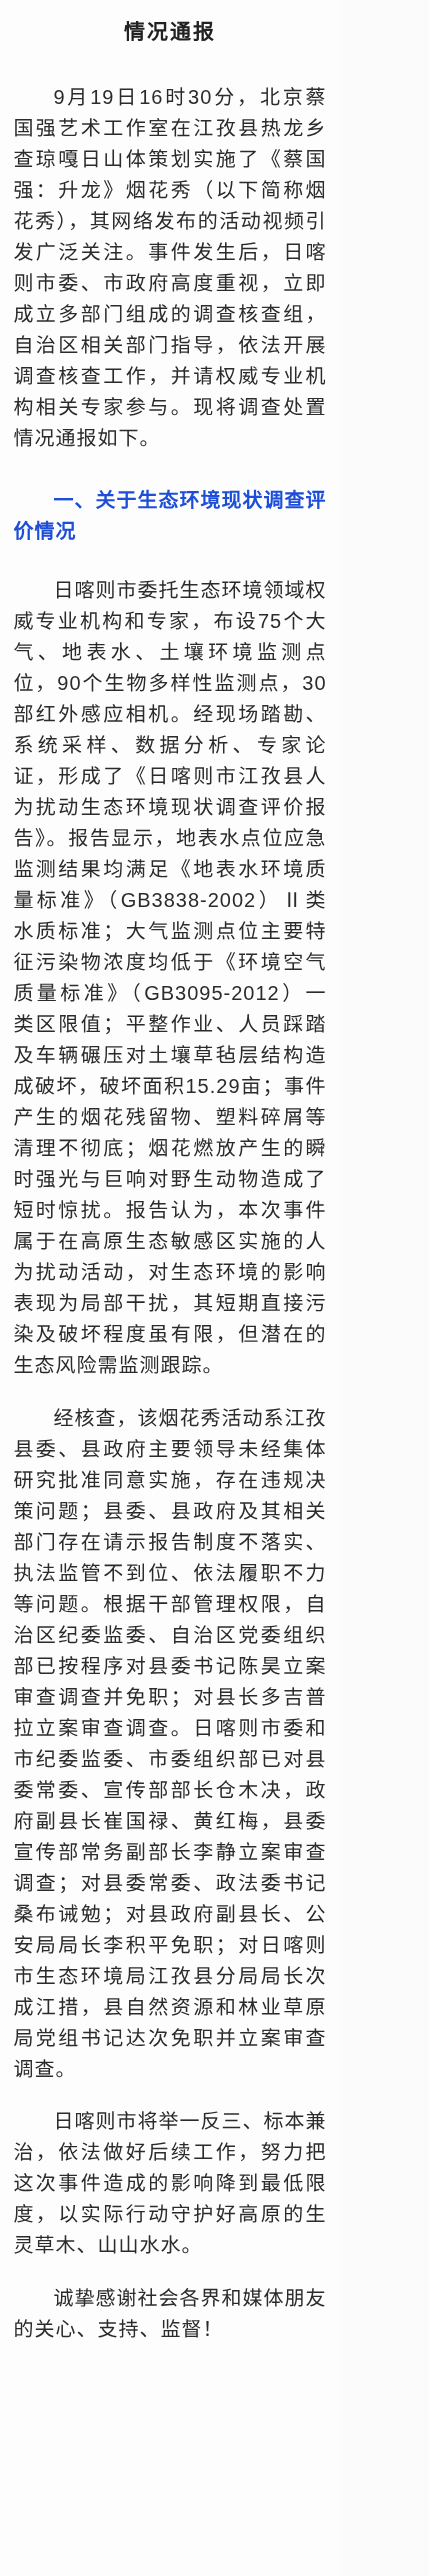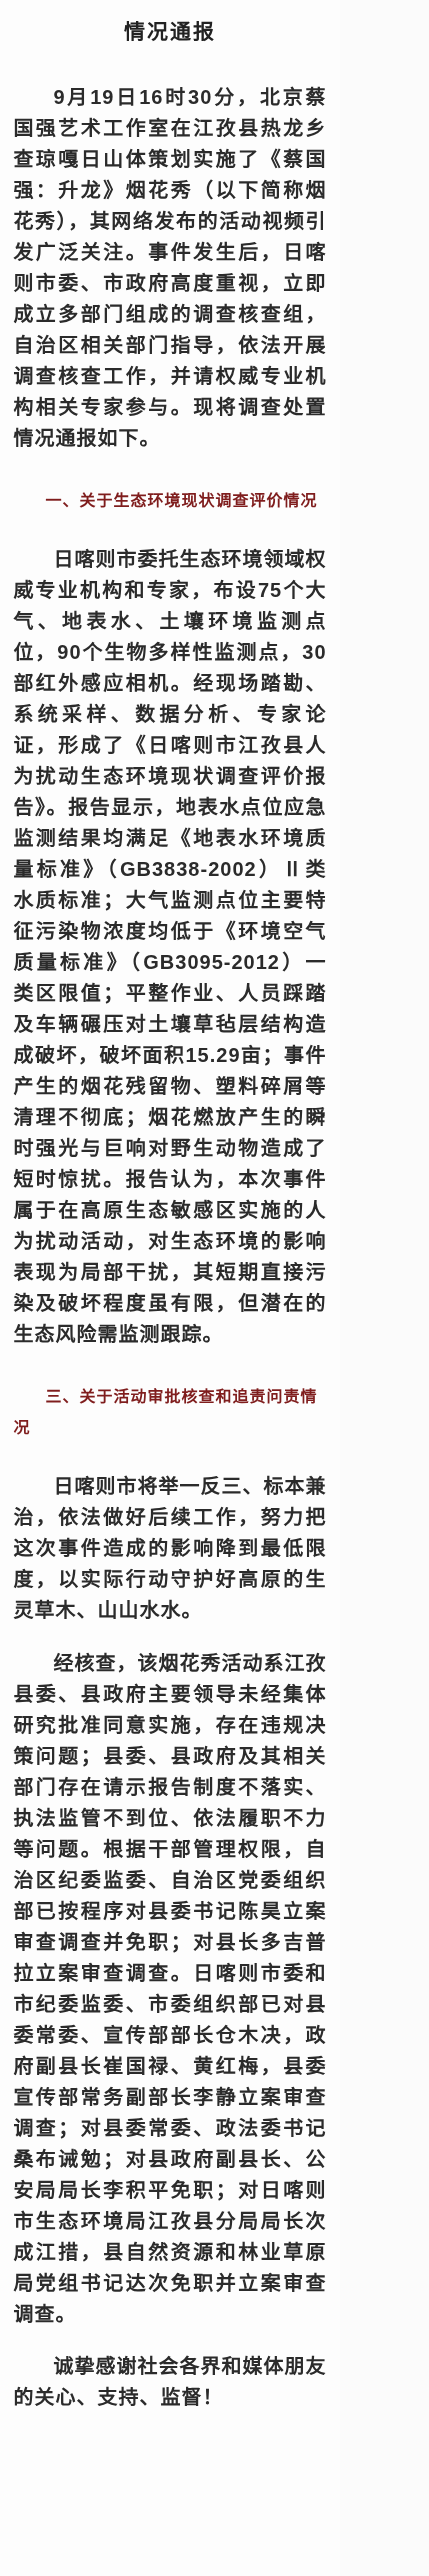--- a/index.html
+++ b/index.html
@@ -32,51 +32,49 @@
   }
   .body-para {
     margin: 21.5px 0;
     font-size: 20px;
     line-height: 31px;
     letter-spacing: 1px;
     text-align: justify;
     text-justify: inter-ideograph;
     text-indent: 2em;
     color: #2b2b2b;
-    font-weight: bold;
   }
   .section-heading {
     margin: 31px 0 28px 0;
-    font-size: 16px;
+    font-size: 20px;
     font-weight: 700;
     line-height: 31px;
     letter-spacing: 1px;
     text-indent: 2em;
-    color: #7f1d1d;
+    color: #1d4ed8;
   }
 </style>
 </head>
 <body>
 
 <div class="page">
 
   <h1 class="doc-title">情况通报</h1>
 
   <p class="body-para">9月19日16时30分，北京蔡国强艺术工作室在江孜县热龙乡查琼嘎日山体策划实施了《蔡国强：升龙》烟花秀（以下简称烟花秀），其网络发布的活动视频引发广泛关注。事件发生后，日喀则市委、市政府高度重视，立即成立多部门组成的调查核查组，自治区相关部门指导，依法开展调查核查工作，并请权威专业机构相关专家参与。现将调查处置情况通报如下。</p>
 
   <h2 class="section-heading">一、关于生态环境现状调查评价情况</h2>
 
 
   <p class="body-para">日喀则市委托生态环境领域权威专业机构和专家，布设75个大气、地表水、土壤环境监测点位，90个生物多样性监测点，30部红外感应相机。经现场踏勘、系统采样、数据分析、专家论证，形成了《日喀则市江孜县人为扰动生态环境现状调查评价报告》。报告显示，地表水点位应急监测结果均满足《地表水环境质量标准》（GB3838-2002）Ⅱ类水质标准；大气监测点位主要特征污染物浓度均低于《环境空气质量标准》（GB3095-2012）一类区限值；平整作业、人员踩踏及车辆碾压对土壤草毡层结构造成破坏，破坏面积15.29亩；事件产生的烟花残留物、塑料碎屑等清理不彻底；烟花燃放产生的瞬时强光与巨响对野生动物造成了短时惊扰。报告认为，本次事件属于在高原生态敏感区实施的人为扰动活动，对生态环境的影响表现为局部干扰，其短期直接污染及破坏程度虽有限，但潜在的生态风险需监测跟踪。</p>
 
 
 
 
-  <h2 class="section-heading">三、关于活动审批核查和追责问责情况</h2>
+
+  <p class="body-para">经核查，该烟花秀活动系江孜县委、县政府主要领导未经集体研究批准同意实施，存在违规决策问题；县委、县政府及其相关部门存在请示报告制度不落实、执法监管不到位、依法履职不力等问题。根据干部管理权限，自治区纪委监委、自治区党委组织部已按程序对县委书记陈昊立案审查调查并免职；对县长多吉普拉立案审查调查。日喀则市委和市纪委监委、市委组织部已对县委常委、宣传部部长仓木决，政府副县长崔国禄、黄红梅，县委宣传部常务副部长李静立案审查调查；对县委常委、政法委书记桑布诫勉；对县政府副县长、公安局局长李积平免职；对日喀则市生态环境局江孜县分局局长次成江措，县自然资源和林业草原局党组书记达次免职并立案审查调查。</p>
 
   <p class="body-para">日喀则市将举一反三、标本兼治，依法做好后续工作，努力把这次事件造成的影响降到最低限度，以实际行动守护好高原的生灵草木、山山水水。</p>
-
-  <p class="body-para">经核查，该烟花秀活动系江孜县委、县政府主要领导未经集体研究批准同意实施，存在违规决策问题；县委、县政府及其相关部门存在请示报告制度不落实、执法监管不到位、依法履职不力等问题。根据干部管理权限，自治区纪委监委、自治区党委组织部已按程序对县委书记陈昊立案审查调查并免职；对县长多吉普拉立案审查调查。日喀则市委和市纪委监委、市委组织部已对县委常委、宣传部部长仓木决，政府副县长崔国禄、黄红梅，县委宣传部常务副部长李静立案审查调查；对县委常委、政法委书记桑布诫勉；对县政府副县长、公安局局长李积平免职；对日喀则市生态环境局江孜县分局局长次成江措，县自然资源和林业草原局党组书记达次免职并立案审查调查。</p>
 
   <p class="body-para">诚挚感谢社会各界和媒体朋友的关心、支持、监督！</p>
 
 </div>
 
 
 </body></html>

